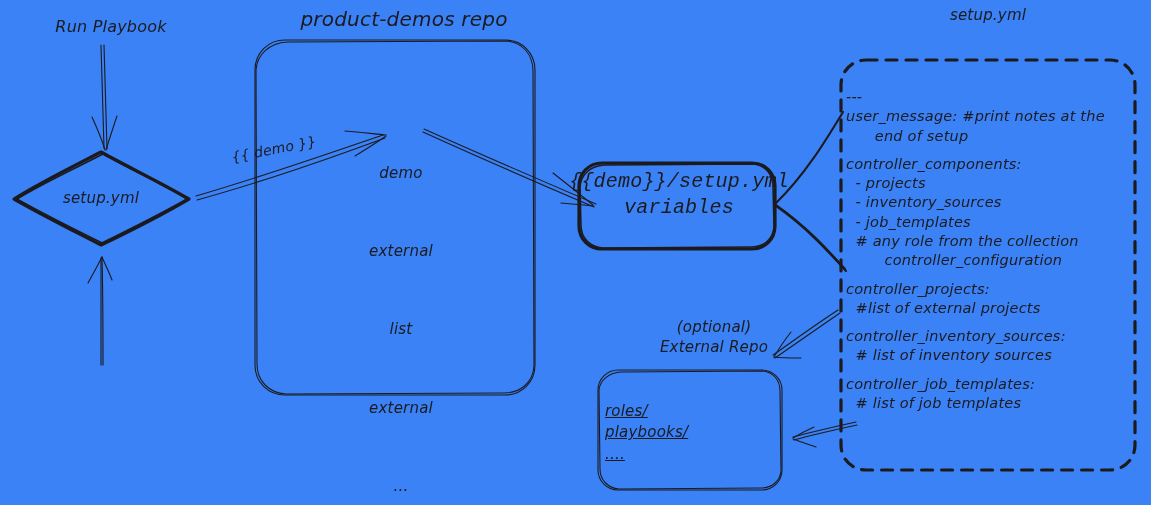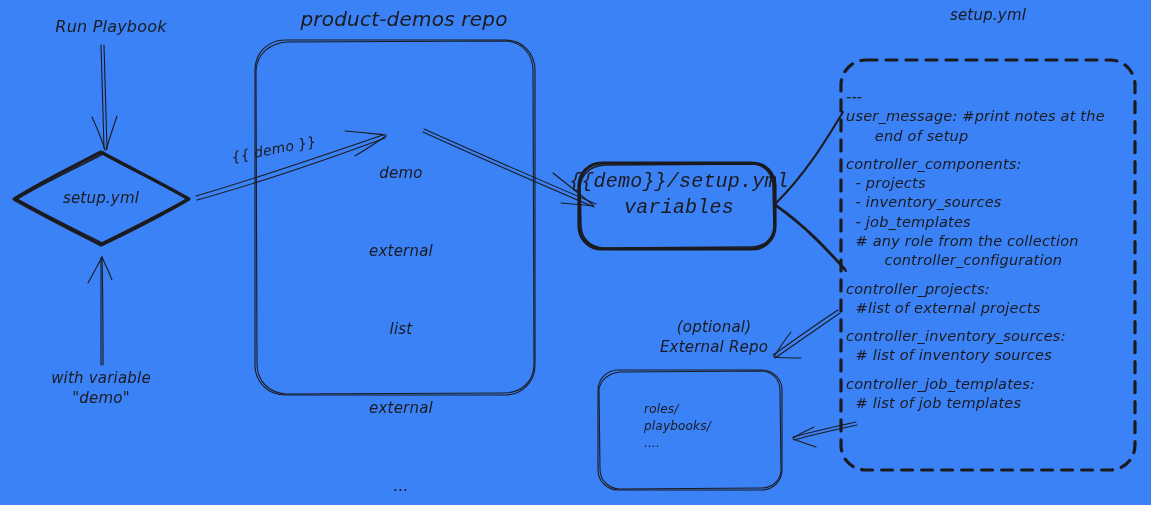--- a/index.html
+++ b/index.html
@@ -41,21 +41,21 @@
   #run-playbook-label      { left: 111px; top: 16px;  font-size: 16px; }
   #with-variable-label     { left: 101px; top: 369px; font-size: 15px; }
   #repo-title-label        { left: 404px; top: 6px;   font-size: 20px; }
   #demo-arrow-label        { left: 274px; top: 140px; font-size: 14px;
                              transform: translateX(-50%) rotate(-11deg); }
   #repo-items              { left: 401px; top: 124px; font-size: 15px; }
   #repo-items div          { margin-bottom: 19px; }
   #vars-box-label          { left: 679px; top: 169px; font-size: 20px; font-family: Liberation Mono, monospace; }
   #setupyml-title-label    { left: 988px; top: 6px;   font-size: 15px; }
   #external-repo-label     { left: 689px; top: 318px; font-size: 15px; margin-left: 25px; }
-  #external-repo-items     { left: 644px; top: 401px; font-size: 12px; line-height: 1.42; }
+  #external-repo-items     { left: 605px; top: 401px; font-size: 15px; line-height: 1.42; text-decoration: underline; }
   #diamond-label           { left: 101px; top: 189px; font-size: 15px; }
 
   #yaml-body { left: 846px; top: 88px; font-size: 14.5px; line-height: 1.33; }
   #yaml-body .blank { height: 9px; }
 </style>
 </head>
 <body>
 
 <div id="canvas">
 
@@ -146,21 +146,20 @@
     <g>
       <path class="s t1" d="M618,370 L762,370 C773,370 782,379 782,390 L782,470 C782,481 773,490 762,490
            L618,490 C607,490 598,481 598,470 L598,390 C598,379 607,370 618,370 Z"></path>
       <path class="s t1" d="M620,372 L763,371 C773,372 780,380 780,391 L781,471 C780,481 772,488 761,488
            L619,489 C608,488 600,480 600,469 L599,390 C600,380 609,373 620,372"></path>
     </g>
   </svg>
 
   <div class="lbl ctr" id="run-playbook-label">Run Playbook</div>
 
-  <div class="lbl ctr" id="with-variable-label">with variable<br>"demo"</div>
 
   <div class="lbl ctr" id="diamond-label">setup.yml</div>
 
   <div class="lbl ctr" id="repo-title-label">product-demos repo</div>
 
   <div class="lbl ctr" id="demo-arrow-label">{{ demo }}</div>
 
   <div class="lbl ctr" id="repo-items">
     <div>demo</div>
     <div>external</div>

